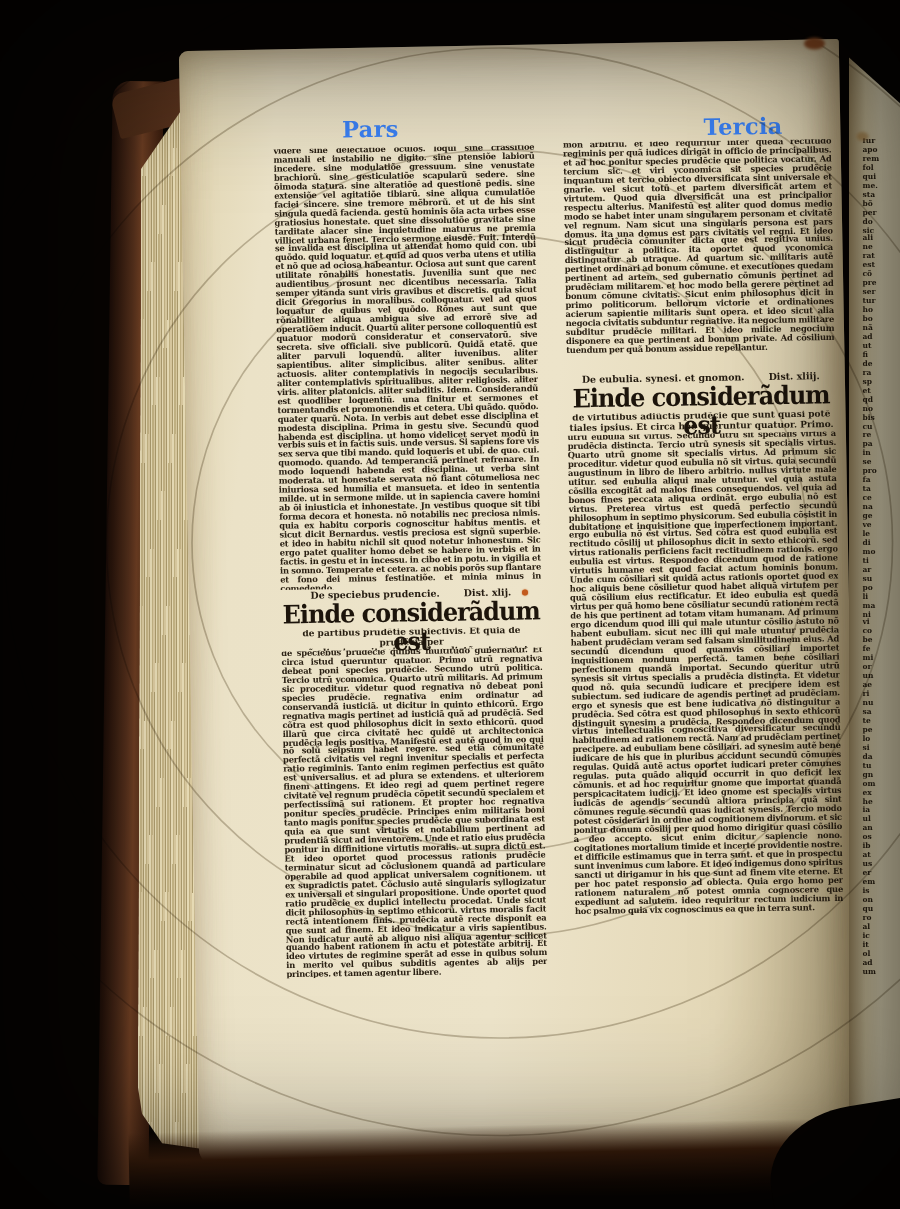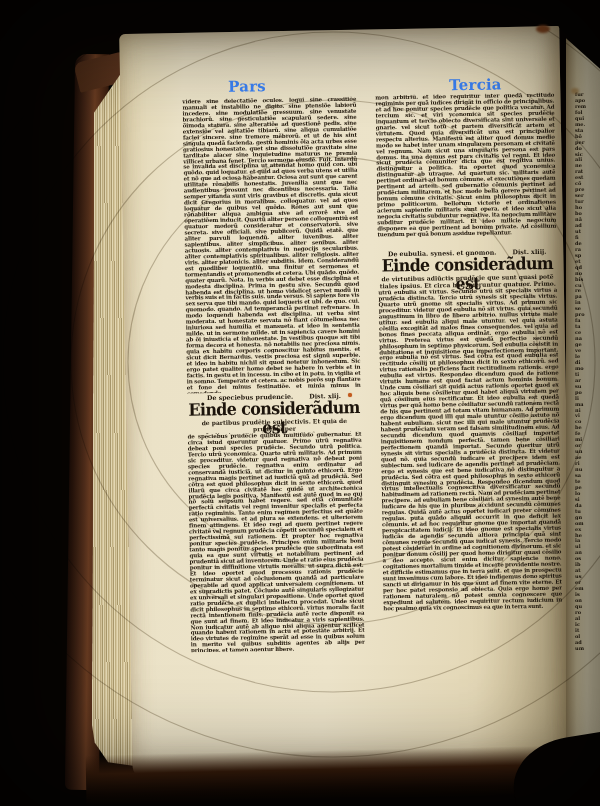--- a/index.html
+++ b/index.html
@@ -29,21 +29,21 @@
   .band-bottom{position:absolute;left:86px;top:750px;width:506px;height:50px;
     background:linear-gradient(180deg,rgba(60,30,12,0) 0,#3b1e0c 38%,#150a04 78%,#070402);
     transform:rotate(-1.2deg);}
   .wedge{position:absolute;left:514px;top:736px;width:130px;height:100px;background:#070402;
     transform:rotate(-9deg);border-radius:46% 0 0 0;}
   
   .content{position:absolute;left:0;top:0;width:600px;height:806px;
     transform:rotate(-.9deg);transform-origin:340px 400px;}
   .hdr{position:absolute;font:700 15px "DejaVu Serif",serif;color:#3b82f6;letter-spacing:.2px;}
   .hdr-l{left:233px;top:76px;}
-  .hdr-r{left:454px;top:78px;}
+  .hdr-r{left:474px;top:78px;}
   .col{position:absolute;color:#2b2114;}
   .col-l{left:187px;top:97px;width:174px;}
   .col-r{left:380px;top:96px;width:179px;}
   .body{font:700 5.6px/5.95px "DejaVu Serif",serif;text-align:justify;overflow:hidden;
     letter-spacing:-.15px;word-spacing:-.3px;color:#2b2114;}
   .col-l .b1{height:294px;}
   .col-l .b2{height:218px;}
   .col-r .b1{height:154px;}
   .col-r .b2{height:368px;}
   .rubric{display:flex;justify-content:center;gap:16px;align-items:center;height:8px;

